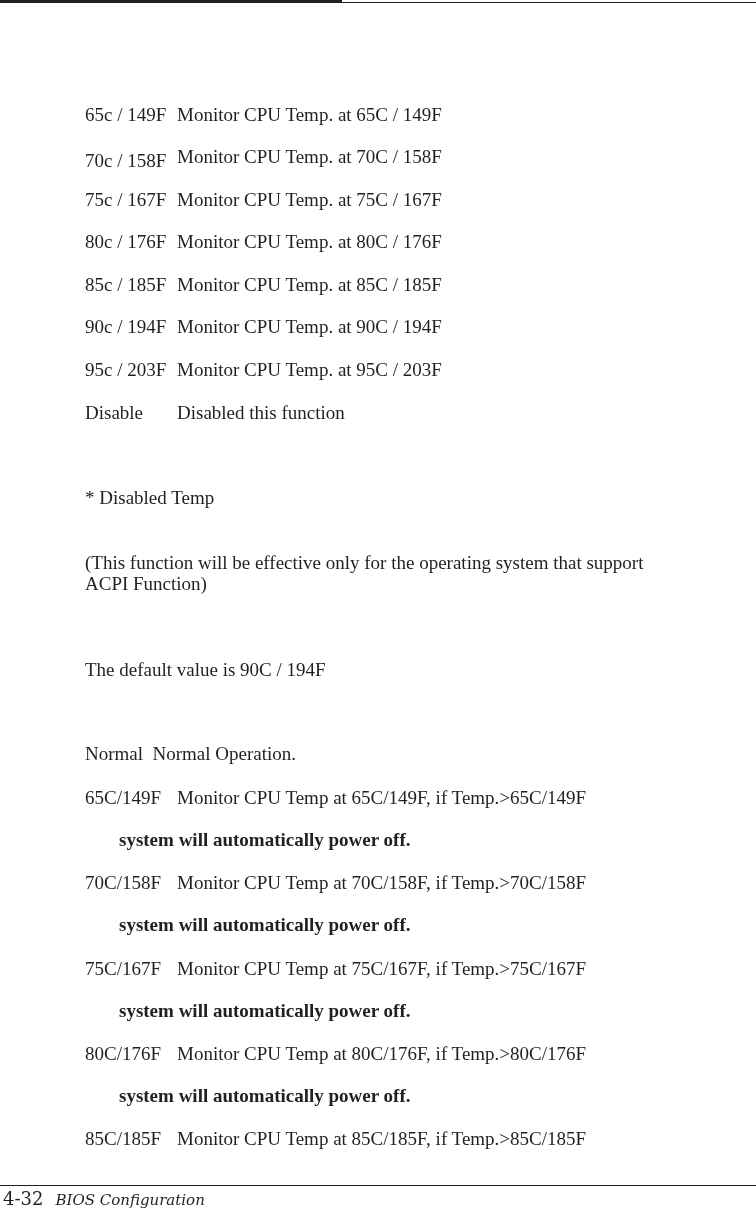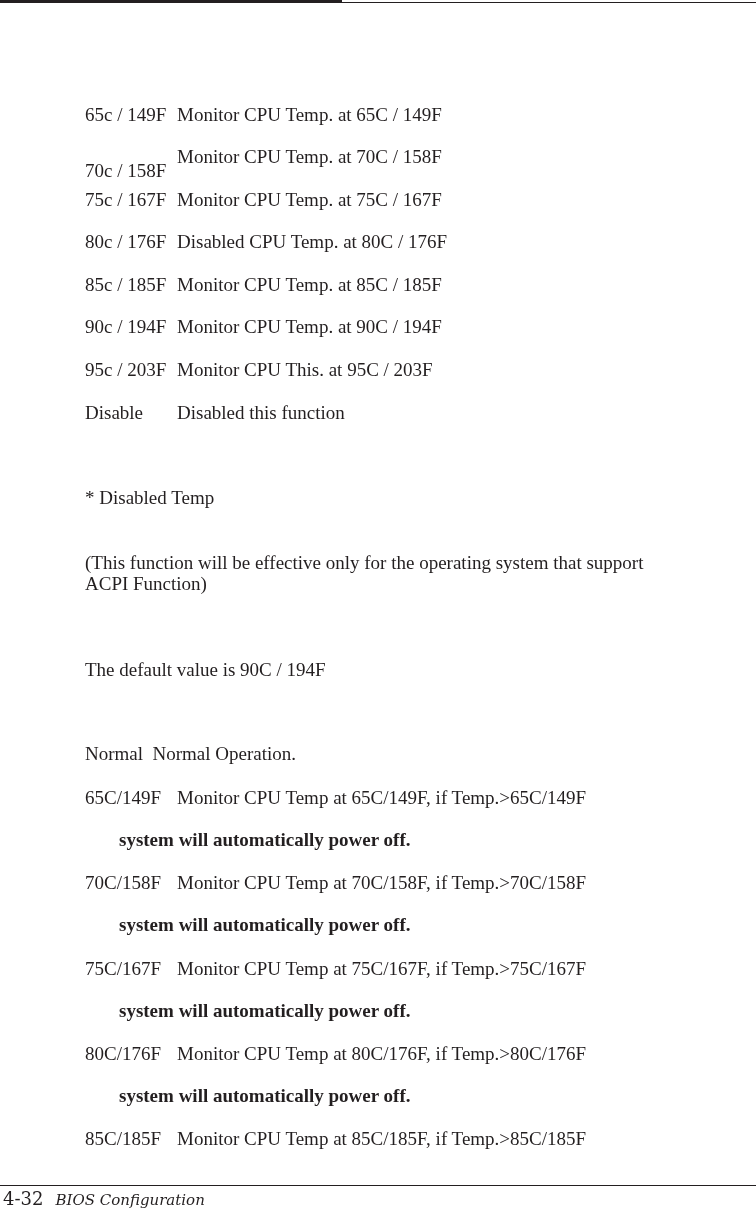--- a/index.html
+++ b/index.html
@@ -19,37 +19,37 @@
 </head>
 <body>
 
 <div class="top-bar-thick"></div>
 <div class="top-bar-thin"></div>
 
 <div>
   <span class="line col1" style="top:104px">65c / 149F</span>
   <span class="line col2" style="top:104px">Monitor CPU Temp. at 65C / 149F</span>
 
-  <span class="line col1" style="top:160px">70c / 158F</span>
+  <span class="line col1" style="top:150px">70c / 158F</span>
   <span class="line col2" style="top:146px">Monitor CPU Temp. at 70C / 158F</span>
 
   <span class="line col1" style="top:189px">75c / 167F</span>
   <span class="line col2" style="top:189px">Monitor CPU Temp. at 75C / 167F</span>
 
   <span class="line col1" style="top:231px">80c / 176F</span>
-  <span class="line col2" style="top:231px">Disabled CPU Temp. at 80C / 176F</span>
+  <span class="line col2" style="top:231px">Monitor CPU Temp. at 80C / 176F</span>
 
   <span class="line col1" style="top:274px">85c / 185F</span>
   <span class="line col2" style="top:274px">Monitor CPU Temp. at 85C / 185F</span>
 
   <span class="line col1" style="top:316px">90c / 194F</span>
   <span class="line col2" style="top:316px">Monitor CPU Temp. at 90C / 194F</span>
 
   <span class="line col1" style="top:359px">95c / 203F</span>
-  <span class="line col2" style="top:359px">Monitor CPU This. at 95C / 203F</span>
+  <span class="line col2" style="top:359px">Monitor CPU Temp. at 95C / 203F</span>
 
   <span class="line col1" style="top:402px">Disable</span>
   <span class="line col2" style="top:402px">Disabled this function</span>
 </div>
 
 <div>
   <span class="line col1" style="top:487px">* Disabled Temp</span>
   <span class="line col1" style="top:552px">(This function will be effective only for the operating system that support</span>
   <span class="line col1" style="top:573px">ACPI Function)</span>
   <span class="line col1" style="top:659px">The default value is 90C / 194F</span>

